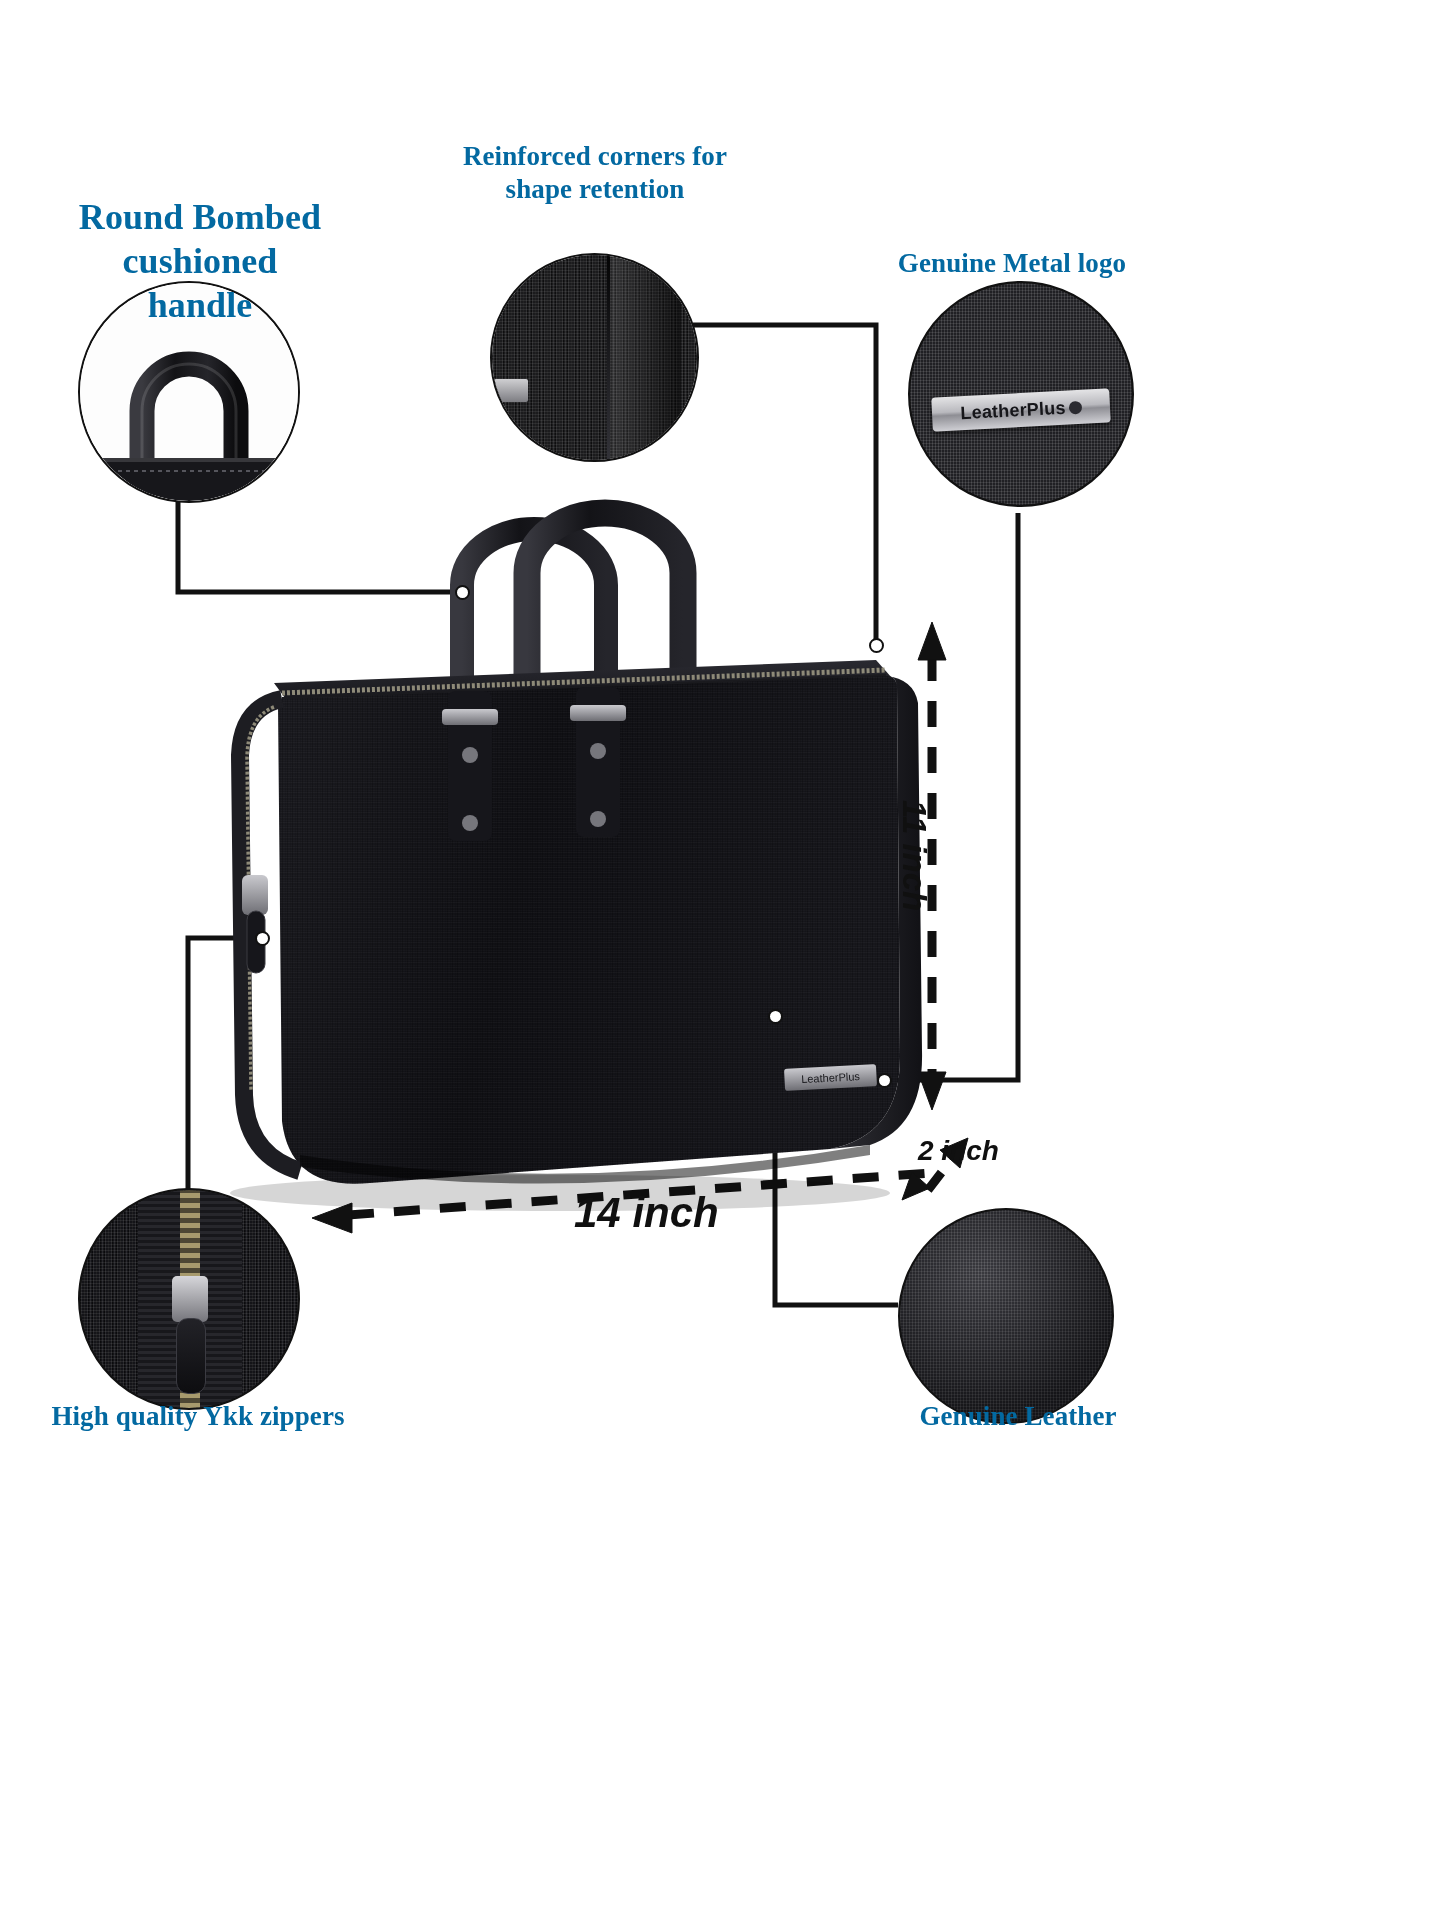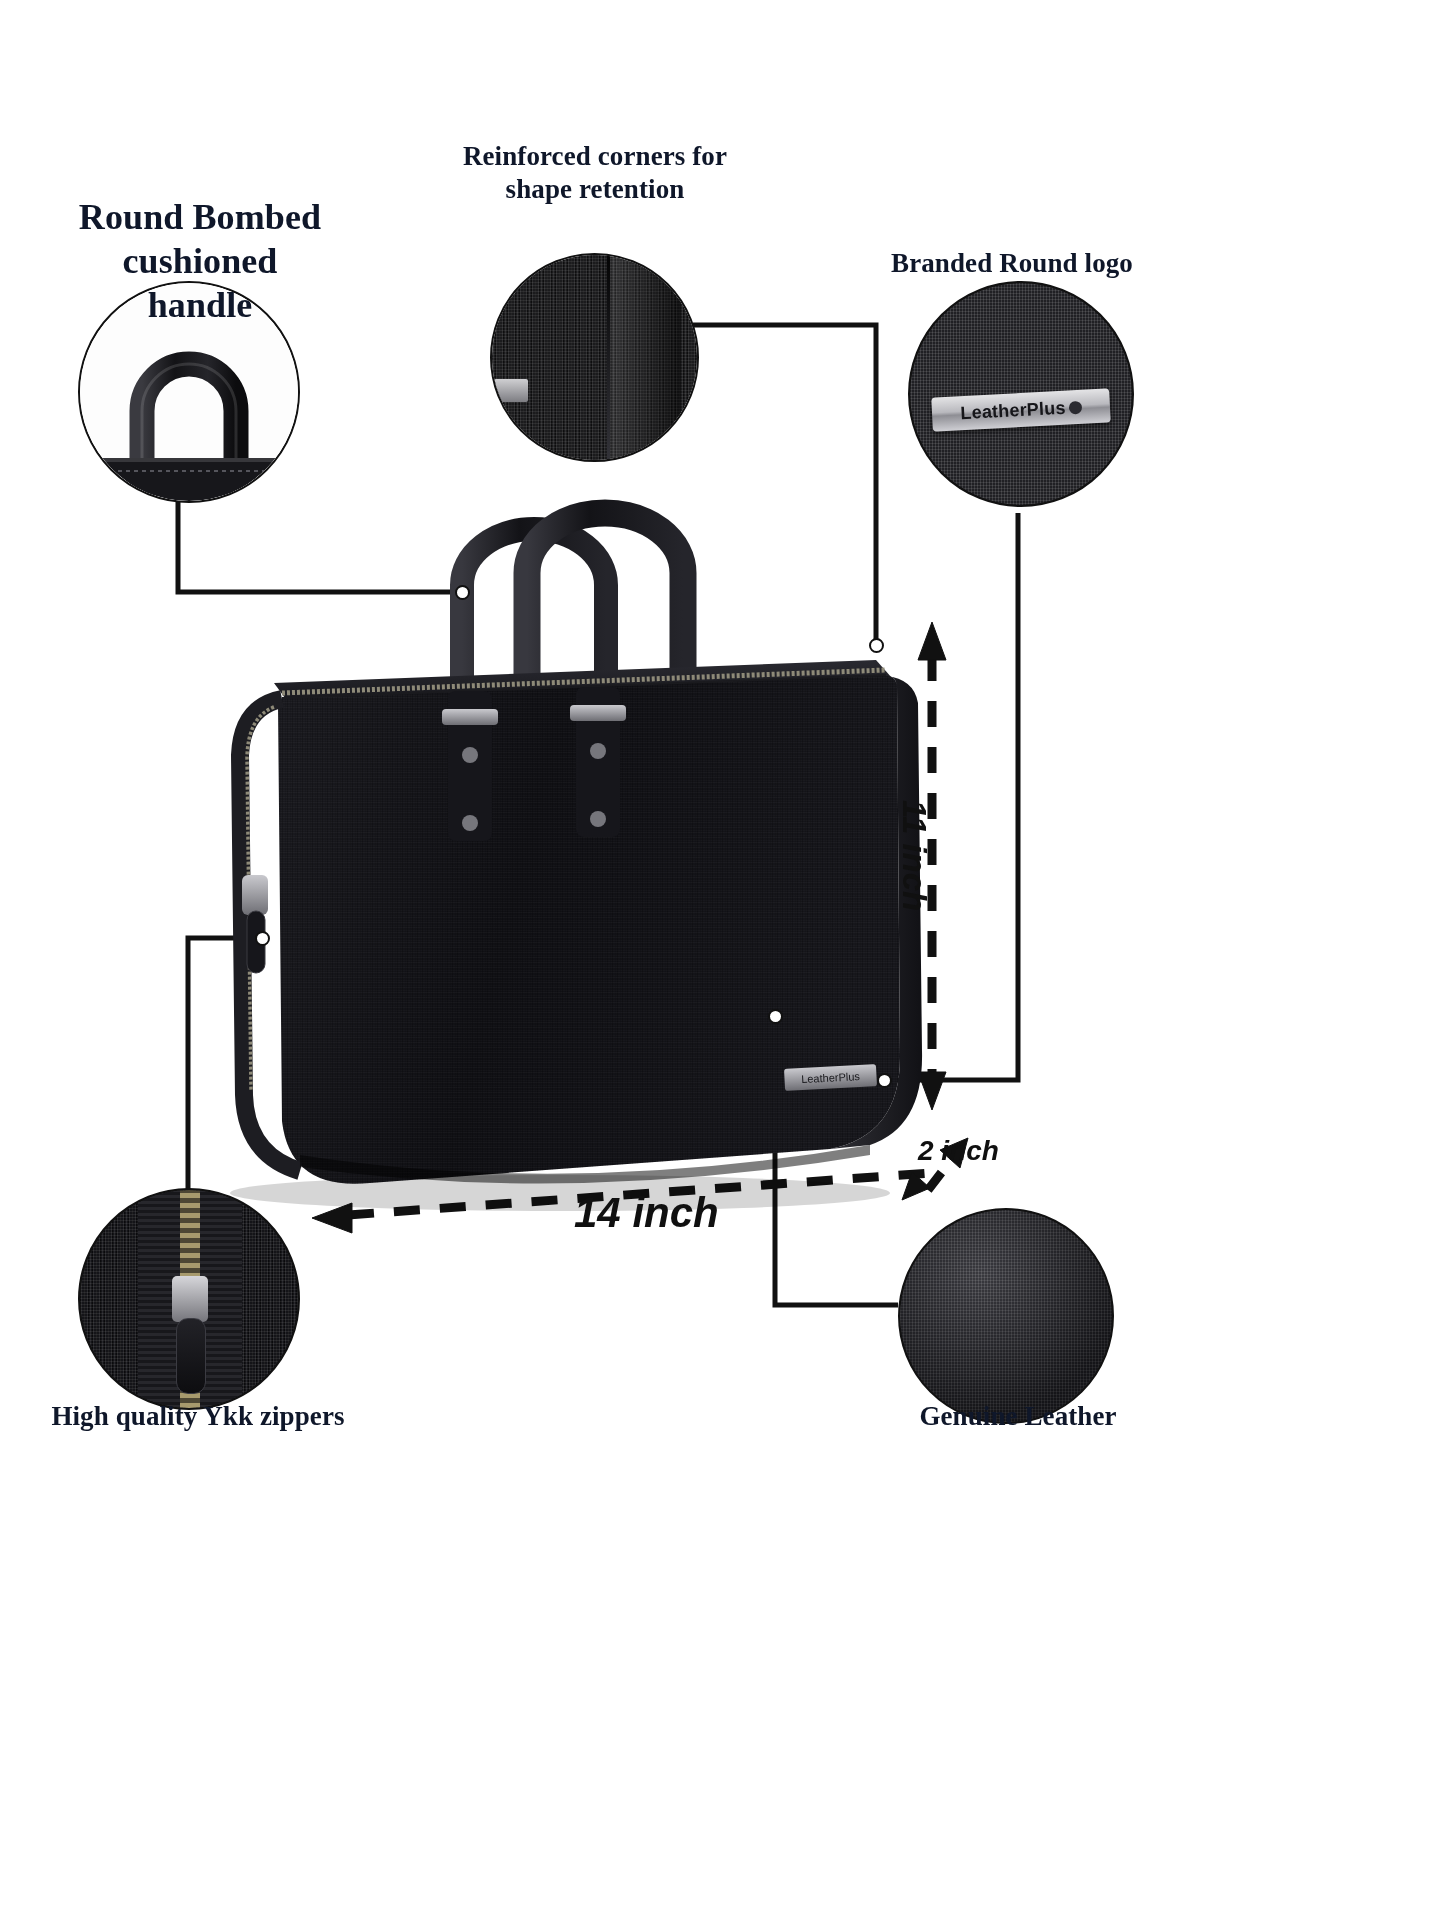--- a/index.html
+++ b/index.html
@@ -8,21 +8,21 @@
     font-family:"Liberation Serif",serif;
     -webkit-font-smoothing:antialiased;
   }
   #stage{position:absolute;inset:0;width:1445px;height:1926px;}
 
   
   .caption{
     position:absolute;
     font-family:"Liberation Serif",serif;
     font-weight:700;
-    color:#0f172a;
+    color:#0369a1;
     text-align:center;
     line-height:1.22;
     letter-spacing:.1px;
     white-space:pre-line;
   }
   .cap-handle{left:10px;top:196px;width:380px;font-size:36px;font-family:Liberation Serif, serif;}
   .cap-corner{left:420px;top:140px;width:350px;font-size:27px;}
   .cap-logo{left:862px;top:247px;width:300px;font-size:27px;}
   .cap-zip{left:8px;top:1400px;width:380px;font-size:27px;}
   .cap-leather{left:838px;top:1400px;width:360px;font-size:27px;}
@@ -275,21 +275,21 @@
   <div class="dot" style="left:455px;top:585px;"></div>
   <div class="dot" style="left:869px;top:638px;"></div>
   <div class="dot" style="left:877px;top:1073px;"></div>
   <div class="dot" style="left:255px;top:931px;"></div>
   <div class="dot" style="left:768px;top:1009px;"></div>
 
   <div class="caption cap-handle">Round Bombed cushioned
 handle</div>
   <div class="caption cap-corner">Reinforced corners for
 shape retention</div>
-  <div class="caption cap-logo">Branded Round logo</div>
+  <div class="caption cap-logo">Genuine Metal logo</div>
   <div class="caption cap-leather">Genuine Leather</div>
   <div class="caption cap-zip">High quality Ykk zippers</div>
 
   <div class="dim dim-11">11 inch</div>
   <div class="dim dim-14">14 inch</div>
   <div class="dim dim-2">2 inch</div>
 
 </div>
 
 </body></html>

